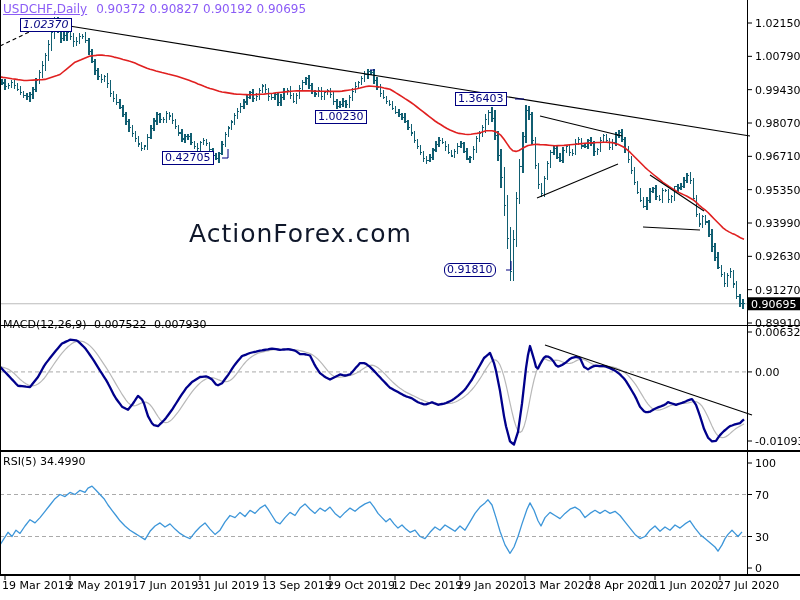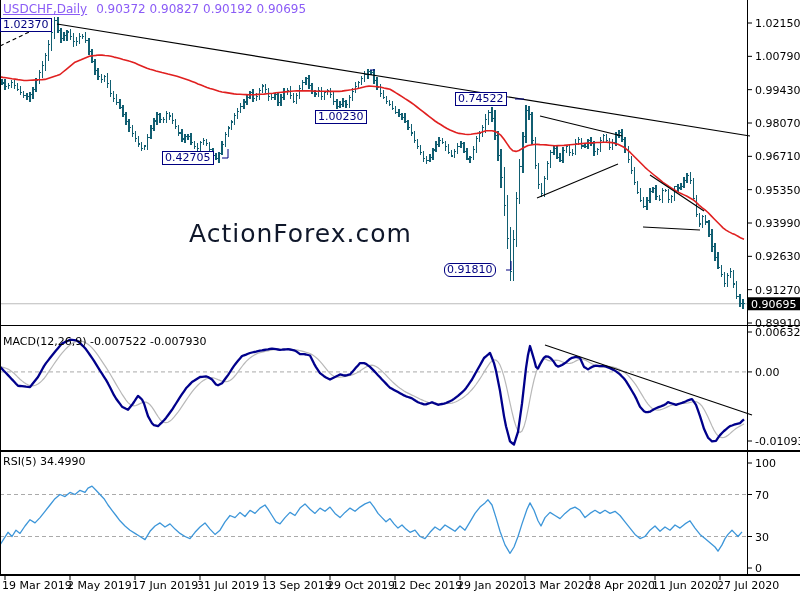--- a/index.html
+++ b/index.html
@@ -605,20 +605,20 @@
         <line x1="590" y1="575.5" x2="590" y2="580" stroke="#000"></line>
         <text x="587" y="589" font-size="11" fill="#000">28 Apr 2020</text>
         <line x1="655" y1="575.5" x2="655" y2="580" stroke="#000"></line>
         <text x="652" y="589" font-size="11" fill="#000">11 Jun 2020</text>
         <line x1="720" y1="575.5" x2="720" y2="580" stroke="#000"></line>
         <text x="717" y="589" font-size="11" fill="#000">27 Jul 2020</text>
       </g>
     </svg>
   <div class="title"><span class="sym">USDCHF,Daily</span><span class="vals">0.90372 0.90827 0.90192 0.90695</span></div>
   <div class="watermark">ActionForex.com</div>
-  <div class="indlabel" style="top:335px">MACD(12,26,9) -0.007522 -0.007930</div>
+  <div class="indlabel" style="top:318px">MACD(12,26,9) -0.007522 -0.007930</div>
   <div class="indlabel" style="top:455px">RSI(5) 34.4990</div>
-<div class="plabel" style="left: 0; top: 18px;">1.02370</div>
+<div class="plabel" style="left: 20px; top: 18px; font-style: italic;">1.02370</div>
     <div class="plabel" style="left: 162px; top: 151px;">0.42705</div>
     <div class="plabel" style="left: 315px; top: 62px; margin-top: 48px;">1.00230</div>
-    <div class="plabel" style="left: 455px; top: 92px;">0.74522</div>
+    <div class="plabel" style="left: 455px; top: 92px;">1.36403</div>
     <div class="plabel" style="left: 444px; top: 263px; border-radius: 6px;">0.91810</div>
   </div>
 
 </body></html>

